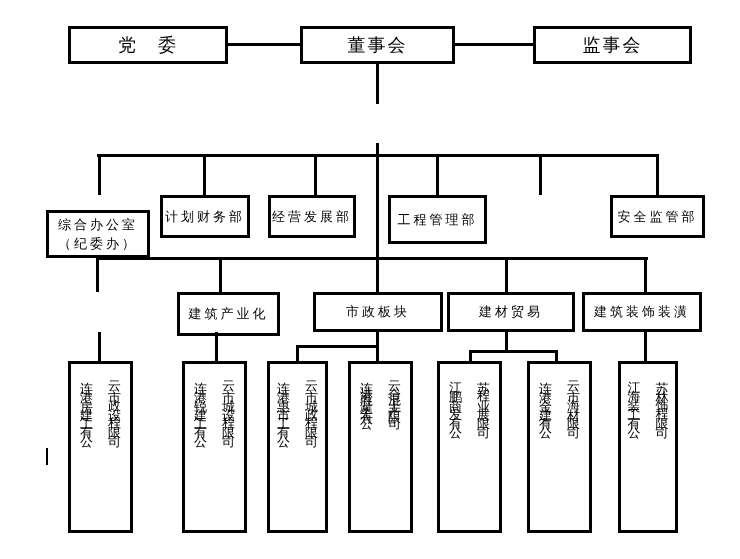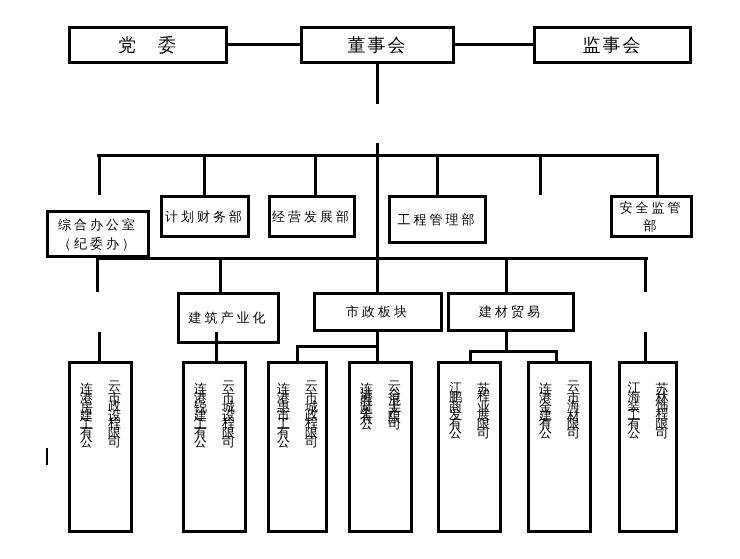--- a/index.html
+++ b/index.html
@@ -54,38 +54,41 @@
   </div>
   <div class="box dept" style="left:160px;top:195px;width:90px;height:43px">
     <span>计划财务部</span>
   </div>
   <div class="box dept" style="left:268px;top:195px;width:88px;height:43px">
     <span>经营发展部</span>
   </div>
   <div class="box dept" style="left:388px;top:195px;width:99px;height:49px">
     <span>工程管理部</span>
   </div>
-  <div class="box dept" style="left:610px;top:195px;width:83px;height:43px">
+  <div class="box dept" style="left:610px;top:195px;width:95px;height:43px">
     <span>安全监管部</span>
   </div>
 
   <div class="line" style="left:97px;top:257px;width:551px;height:3px"></div>
   <div class="line" style="left:96px;top:257px;width:3px;height:35px"></div>
   <div class="line" style="left:219px;top:257px;width:3px;height:35px"></div>
   <div class="line" style="left:505px;top:257px;width:3px;height:35px"></div>
   <div class="line" style="left:644px;top:257px;width:3px;height:35px"></div>
 
-  <div class="box seg" style="left:177px;top:292px;width:103px;height:52px">
+  <div class="box seg" style="left:177px;top:292px;width:103px;height:44px">
     <span>建筑产业化</span>
   </div>
   <div class="box seg" style="left:313px;top:292px;width:130px;height:40px">
     <span>市政板块</span>
   </div>
   <div class="box seg" style="left:447px;top:292px;width:128px;height:40px">
     <span>建材贸易</span>
+  </div>
+  <div class="box seg" style="left:582px;top:292px;width:120px;height:40px">
+    <span>建筑装饰装潢</span>
   </div>
 
   <div class="line" style="left:98px;top:332px;width:3px;height:29px"></div>
   <div class="line" style="left:215px;top:332px;width:3px;height:29px"></div>
 
   <div class="line" style="left:376px;top:332px;width:3px;height:29px"></div>
   <div class="line" style="left:296px;top:345px;width:83px;height:3px"></div>
   <div class="line" style="left:296px;top:345px;width:3px;height:16px"></div>
 
   <div class="line" style="left:505px;top:332px;width:3px;height:18px"></div>

